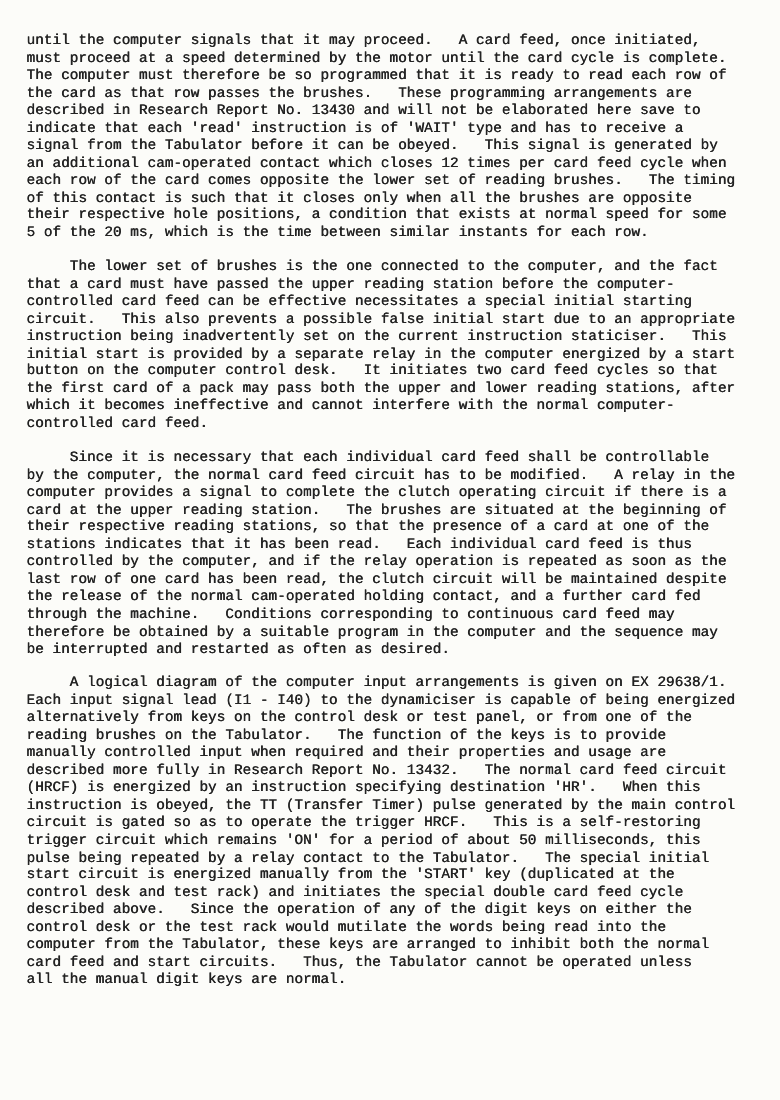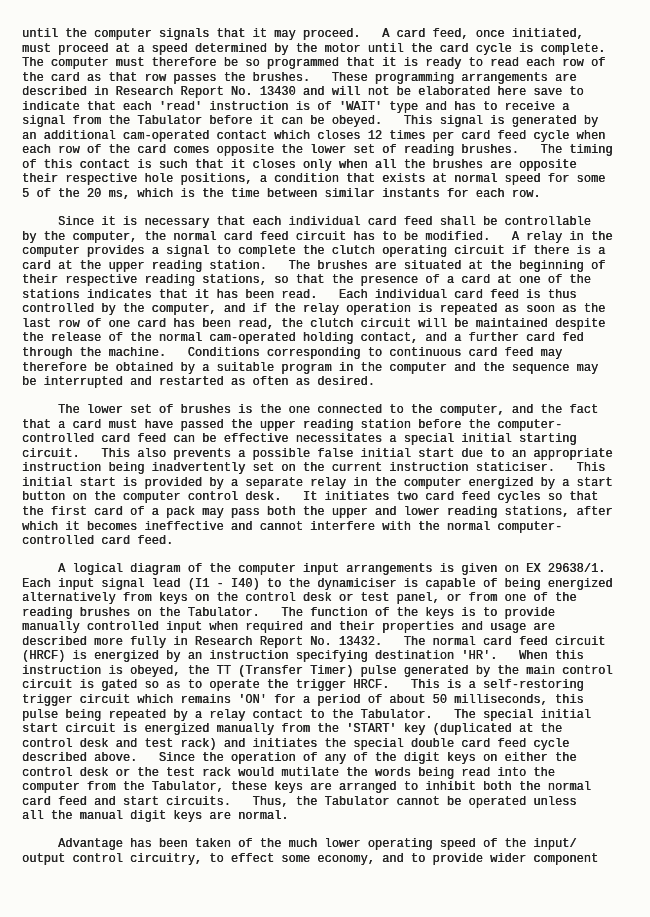--- a/index.html
+++ b/index.html
@@ -59,60 +59,58 @@
 The computer must therefore be so programmed that it is ready to read each row of
 the card as that row passes the brushes.   These programming arrangements are
 described in Research Report No. 13430 and will not be elaborated here save to
 indicate that each 'read' instruction is of 'WAIT' type and has to receive a
 signal from the Tabulator before it can be obeyed.   This signal is generated by
 an additional cam-operated contact which closes 12 times per card feed cycle when
 each row of the card comes opposite the lower set of reading brushes.   The timing
 of this contact is such that it closes only when all the brushes are opposite
 their respective hole positions, a condition that exists at normal speed for some
 5 of the 20 ms, which is the time between similar instants for each row.</p>
+    <p class="doc-par">     The lower set of brushes is the one connected to the computer, and the fact
+that a card must have passed the upper reading station before the computer-
+controlled card feed can be effective necessitates a special initial starting
+circuit.   This also prevents a possible false initial start due to an appropriate
+instruction being inadvertently set on the current instruction staticiser.   This
+initial start is provided by a separate relay in the computer energized by a start
+button on the computer control desk.   It initiates two card feed cycles so that
+the first card of a pack may pass both the upper and lower reading stations, after
+which it becomes ineffective and cannot interfere with the normal computer-
+controlled card feed.</p>
     <p class="doc-par">     Since it is necessary that each individual card feed shall be controllable
 by the computer, the normal card feed circuit has to be modified.   A relay in the
 computer provides a signal to complete the clutch operating circuit if there is a
 card at the upper reading station.   The brushes are situated at the beginning of
 their respective reading stations, so that the presence of a card at one of the
 stations indicates that it has been read.   Each individual card feed is thus
 controlled by the computer, and if the relay operation is repeated as soon as the
 last row of one card has been read, the clutch circuit will be maintained despite
 the release of the normal cam-operated holding contact, and a further card fed
 through the machine.   Conditions corresponding to continuous card feed may
 therefore be obtained by a suitable program in the computer and the sequence may
 be interrupted and restarted as often as desired.</p>
-    <p class="doc-par">     The lower set of brushes is the one connected to the computer, and the fact
-that a card must have passed the upper reading station before the computer-
-controlled card feed can be effective necessitates a special initial starting
-circuit.   This also prevents a possible false initial start due to an appropriate
-instruction being inadvertently set on the current instruction staticiser.   This
-initial start is provided by a separate relay in the computer energized by a start
-button on the computer control desk.   It initiates two card feed cycles so that
-the first card of a pack may pass both the upper and lower reading stations, after
-which it becomes ineffective and cannot interfere with the normal computer-
-controlled card feed.</p>
     <p class="doc-par">     A logical diagram of the computer input arrangements is given on EX 29638/1.
 Each input signal lead (I1 - I40) to the dynamiciser is capable of being energized
 alternatively from keys on the control desk or test panel, or from one of the
 reading brushes on the Tabulator.   The function of the keys is to provide
 manually controlled input when required and their properties and usage are
 described more fully in Research Report No. 13432.   The normal card feed circuit
 (HRCF) is energized by an instruction specifying destination 'HR'.   When this
 instruction is obeyed, the TT (Transfer Timer) pulse generated by the main control
 circuit is gated so as to operate the trigger HRCF.   This is a self-restoring
 trigger circuit which remains 'ON' for a period of about 50 milliseconds, this
 pulse being repeated by a relay contact to the Tabulator.   The special initial
 start circuit is energized manually from the 'START' key (duplicated at the
 control desk and test rack) and initiates the special double card feed cycle
 described above.   Since the operation of any of the digit keys on either the
 control desk or the test rack would mutilate the words being read into the
 computer from the Tabulator, these keys are arranged to inhibit both the normal
 card feed and start circuits.   Thus, the Tabulator cannot be operated unless
 all the manual digit keys are normal.</p>
-    <p class="doc-par">     Advantage has been taken of the much lower operating speed of the input/
-output control circuitry, to effect some economy, and to provide wider component</p>
   </div>
   <div class="footer">
     <span class="doc-ref">Rota 13458/R</span>
     <span class="page-num">7</span>
   </div>
 </div>
 
 </body></html>

